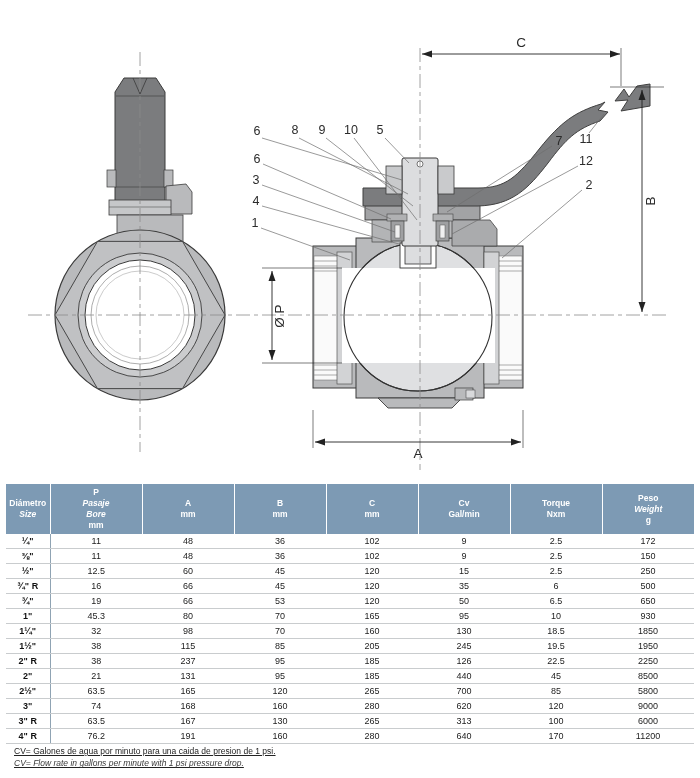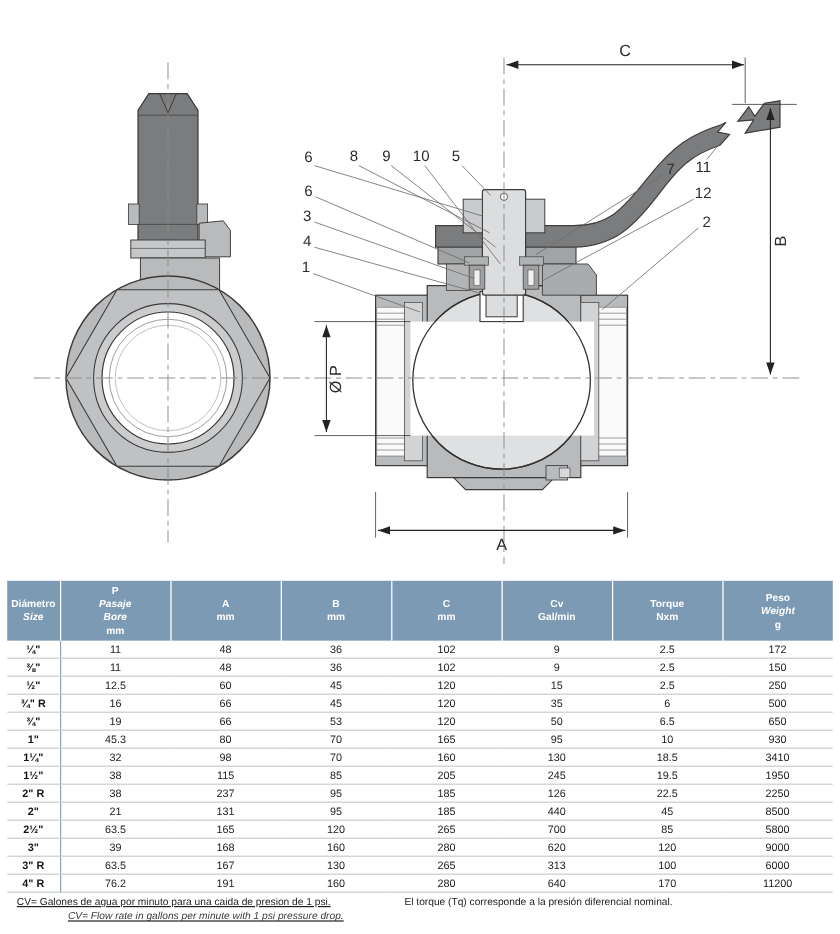--- a/index.html
+++ b/index.html
@@ -16,21 +16,21 @@
   #spec-table th .it{font-style:italic;font-weight:bold;}
   #spec-table td{font-size:9px;color:#1c1c1c;text-align:center;padding:2px 2px;height:10px;
     border-bottom:1px solid #c9ccce;background:#fff;}
   #spec-table td.size-col{font-weight:bold;border-right:1px solid #8fa3b3;color:#111;}
   #spec-table col.c-size{width:44px;}
   #spec-table col.c-val{width:92px;}
   
   .footnote{position:absolute;top:745px;font-size:8.5px;color:#222;line-height:1.45;}
   #footnote-left{left:14px;width:315px;text-decoration:underline;}
   #footnote-right{left:337px;width:350px;}
-  .footnote .en{font-style:italic;color:#3a3a3a;text-align:center;}
+  .footnote .en{font-style:italic;color:#3a3a3a;}
 </style>
 </head>
 <body>
 
 <svg id="drawing" width="700" height="480" viewBox="0 0 700 480">
 
   <g stroke="#3a3a3a">
 
     <path d="M115,204 V92 L124,78 H156 L165,92 V204 Z" fill="#7b7c7e" stroke-width="1"></path>
     <path d="M133,78 L140,94 L147,78" fill="none" stroke-width="0.8"></path>
@@ -269,21 +269,21 @@
         <td>930</td>
       </tr>
       <tr>
         <td class="size-col">1¼"</td>
         <td>32</td>
         <td>98</td>
         <td>70</td>
         <td>160</td>
         <td>130</td>
         <td>18.5</td>
-        <td>3410</td>
+        <td>1850</td>
       </tr>
       <tr>
         <td class="size-col">1½"</td>
         <td>38</td>
         <td>115</td>
         <td>85</td>
         <td>205</td>
         <td>245</td>
         <td>19.5</td>
         <td>1950</td>
@@ -313,21 +313,21 @@
         <td>63.5</td>
         <td>165</td>
         <td>120</td>
         <td>265</td>
         <td>700</td>
         <td>85</td>
         <td>5800</td>
       </tr>
       <tr>
         <td class="size-col">3"</td>
-        <td>39</td>
+        <td>74</td>
         <td>168</td>
         <td>160</td>
         <td>280</td>
         <td>620</td>
         <td>120</td>
         <td>9000</td>
       </tr>
       <tr>
         <td class="size-col">3" R</td>
         <td>63.5</td>
@@ -349,14 +349,13 @@
         <td>11200</td>
       </tr>
     </tbody>
 </table>
 
 <div class="footnote" id="footnote-left">
   <div class="es">CV= Galones de agua por minuto para una caida de presion de 1 psi.</div>
   <div class="en">CV= Flow rate in gallons per minute with 1 psi pressure drop.</div>
 </div>
 <div class="footnote" id="footnote-right">
-  <div class="es">El torque (Tq) corresponde a la presión diferencial nominal.</div>
 </div>
 
 </body></html>

